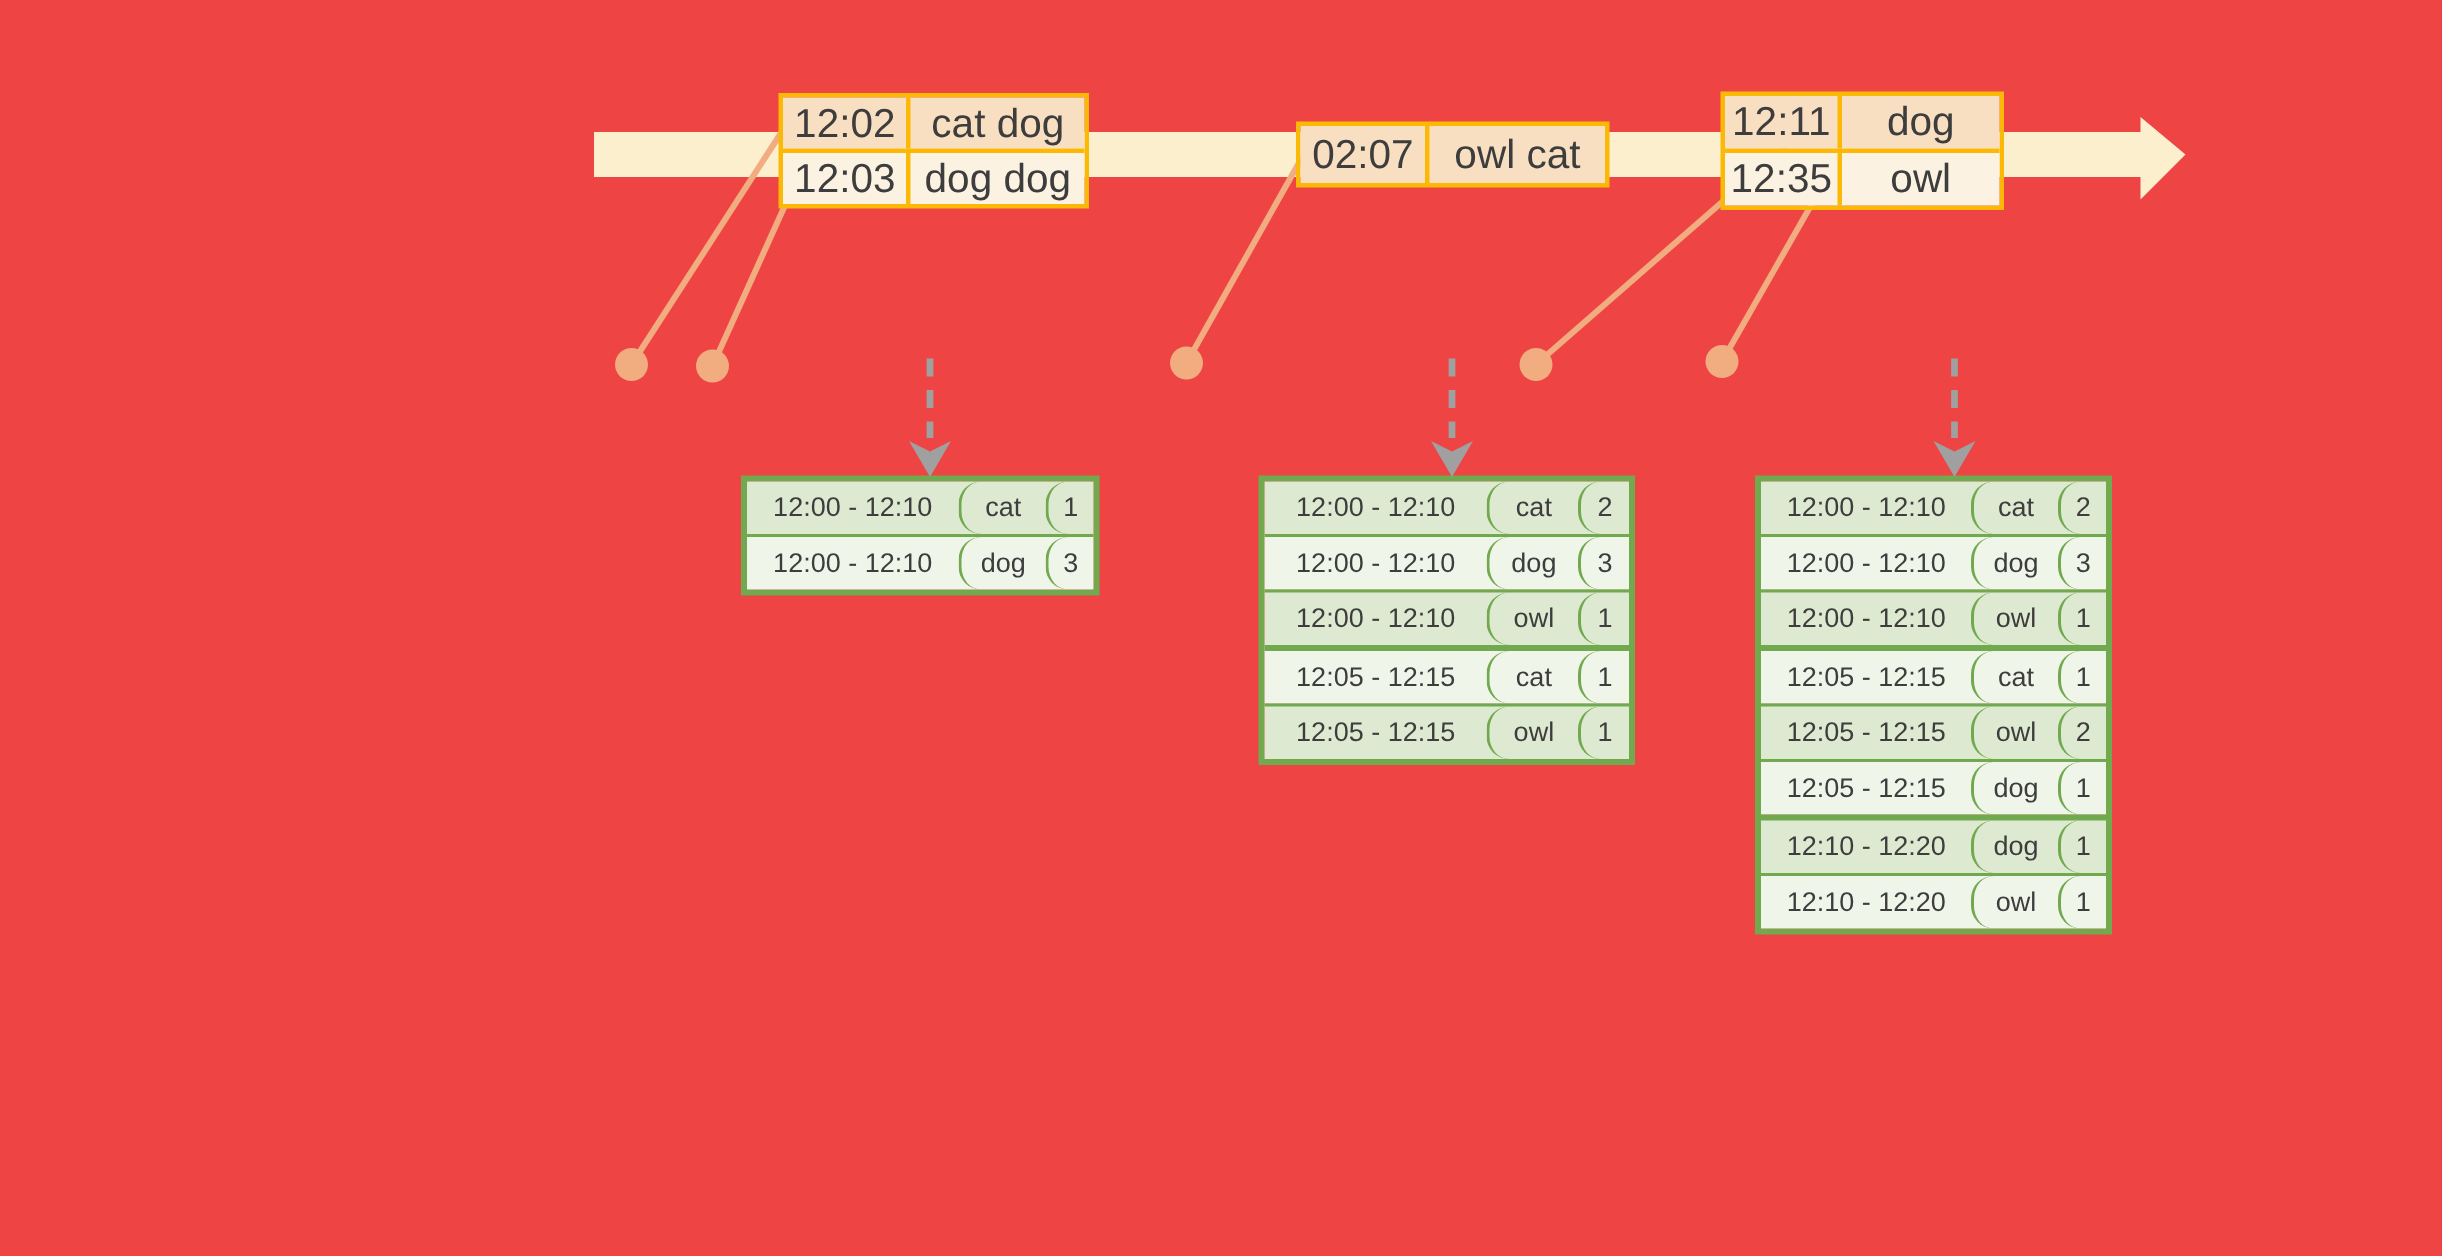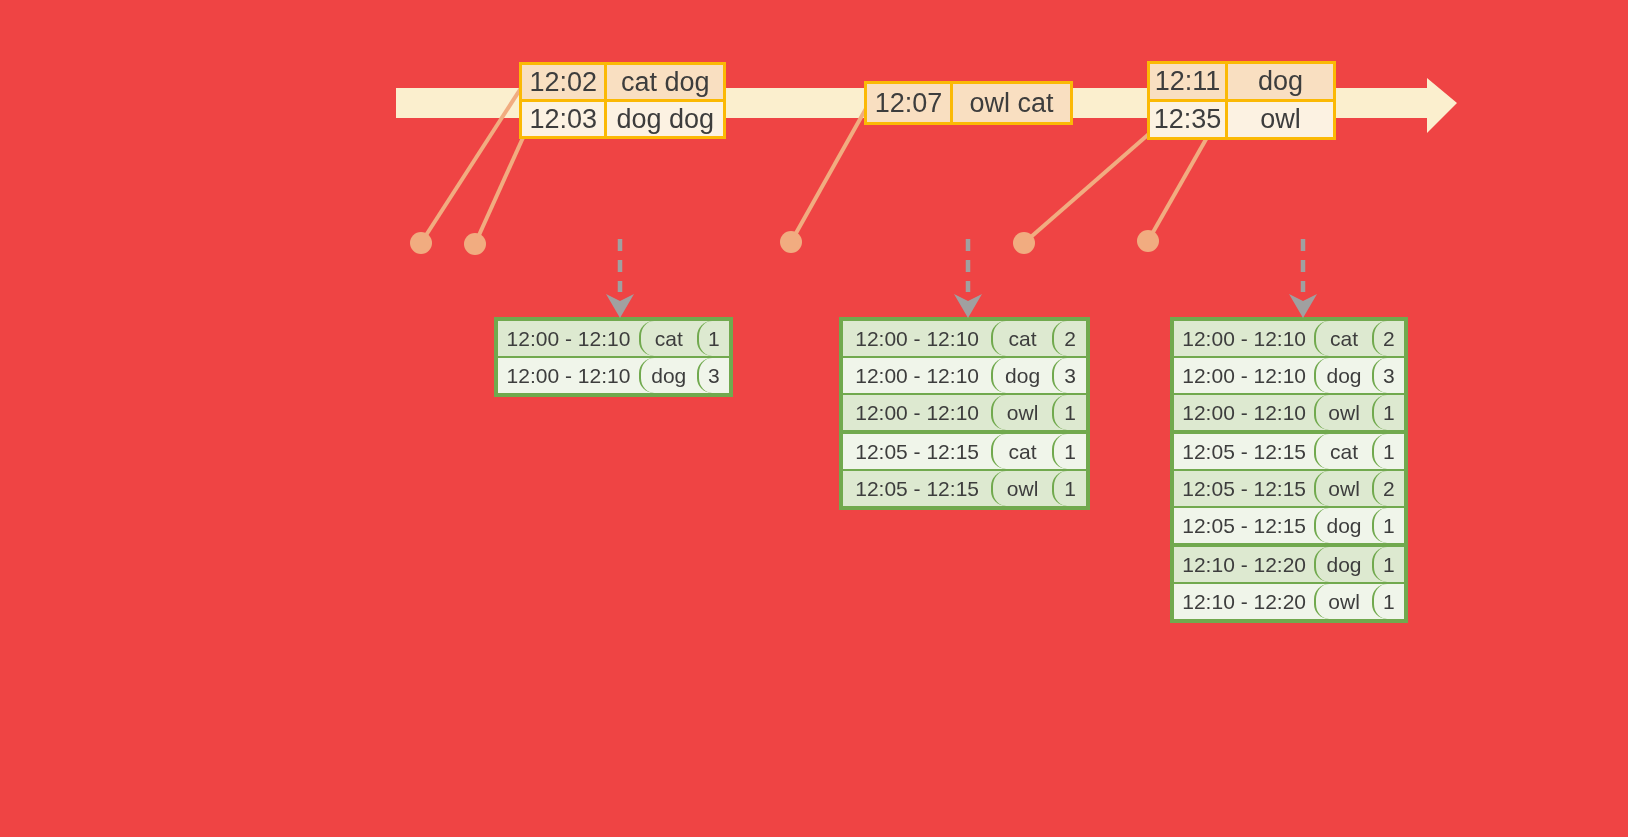--- a/index.html
+++ b/index.html
@@ -21,21 +21,21 @@
   .event-box .trow + .trow{border-top:3px solid var(--gold,#fbb905);}
   .event-box .trow.dark{background:var(--peach,#f9dfc1);}
   .event-box .trow.light{background:var(--cream,#fcf2e2);}
   .event-box .tcell{text-align:center;overflow:hidden;white-space:nowrap;}
   .event-box .tcell.c1{border-left:3px solid var(--gold,#fbb905);}
 
   
   .result-table{
     position:absolute;z-index:1;box-sizing:border-box;
     border:4px solid var(--green,#71a94e);
-    font-size:21px;
+    font-size:18px;
   }
   .result-table .trow{display:grid;grid-template-columns:61% 25% 14%;height:35px;line-height:35px;}
   .result-table .trow + .trow{border-top:2px solid var(--green,#71a94e);}
   .result-table .trow.group-start{border-top-width:4px;}
   .result-table .trow.dark{background:var(--greendark,#dde9d0);}
   .result-table .trow.light{background:var(--greenlight,#f0f5ea);}
   .result-table .tcell{text-align:center;overflow:hidden;white-space:nowrap;}
   .result-table .tcell.c1,.result-table .tcell.c2{border-left:2px solid var(--green,#71a94e);border-radius:15px;}
 </style>
 </head>
@@ -67,21 +67,21 @@
         <div class="tcell c1">cat dog</div>
       </div>
       <div class="trow light">
         <div class="tcell c0">12:03</div>
         <div class="tcell c1">dog dog</div>
       </div>
     </div>
 
   <div class="event-box" style="left:864px;top:81px;width:209px;--rh:38px">
       <div class="trow dark">
-        <div class="tcell c0">12:07</div>
+        <div class="tcell c0">02:07</div>
         <div class="tcell c1">owl cat</div>
       </div>
     </div>
 
   <div class="event-box" style="left:1147px;top:61px;width:189px;--rh:35px">
       <div class="trow dark">
         <div class="tcell c0">12:11</div>
         <div class="tcell c1">dog</div>
       </div>
       <div class="trow light">

